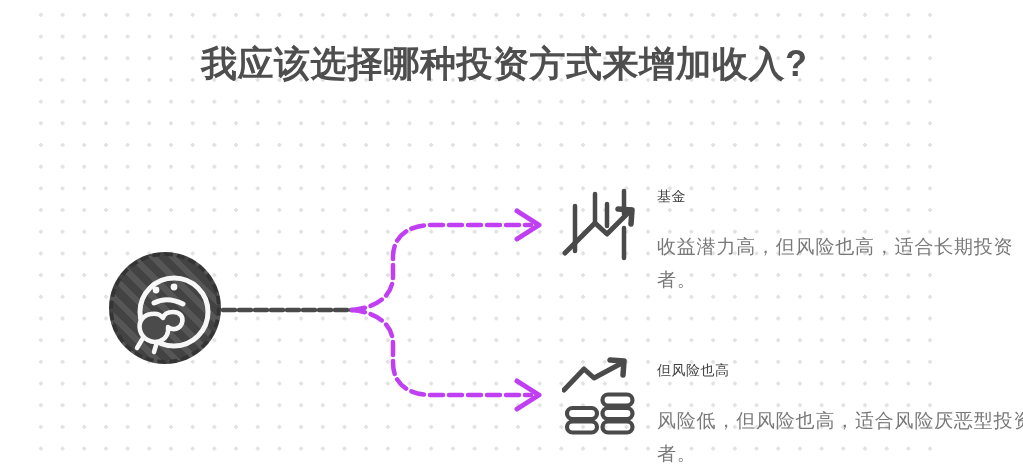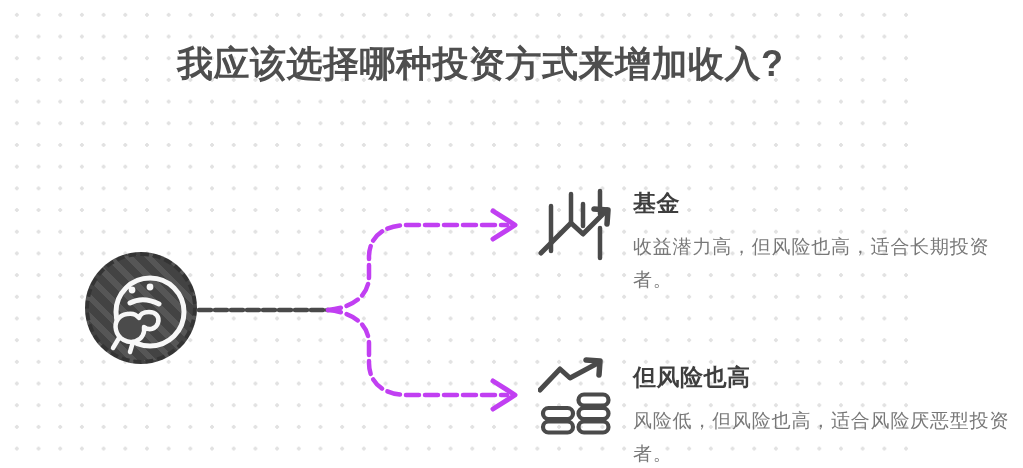--- a/index.html
+++ b/index.html
@@ -9,20 +9,21 @@
     background: #ffffff;
     overflow: hidden;
   }
   .stage {
     position: relative;
     width: 908px; height: 468px;
     background-color: #ffffff;
     background-image: radial-gradient(circle, var(--dot-grid, #e2e2e2) 1.7px, transparent 1.9px);
     background-size: 21.7px 21.7px;
     background-position: 6px 4px;
+    margin-left: 24px;
   }
   .diagram-title {
     position: absolute;
     left: 177px; top: 40px;
     margin: 0;
     font-size: 36px;
     font-weight: 700;
     letter-spacing: 0.5px;
     color: var(--title-text, #4e4e4e);
     white-space: nowrap;
@@ -65,22 +66,22 @@
   .branch { position: absolute; }
   .branch-icon svg .ic {
     stroke: var(--icon-dark, #4a4a4a);
     fill: none;
     stroke-linecap: round;
     stroke-linejoin: round;
   }
   .branch-title {
     position: absolute;
     left: 0; top: 0;
-    font-size: 23px;
-    font-weight: 700;
+    font-size: 14px;
+    font-weight: 400;
     color: var(--heading-text, #3e3e3e);
     letter-spacing: 0.5px;
     white-space: nowrap;
   }
   .branch-desc {
     position: absolute;
     left: 0;
     width: 382px;
     font-size: 19px;
     line-height: 33px;

